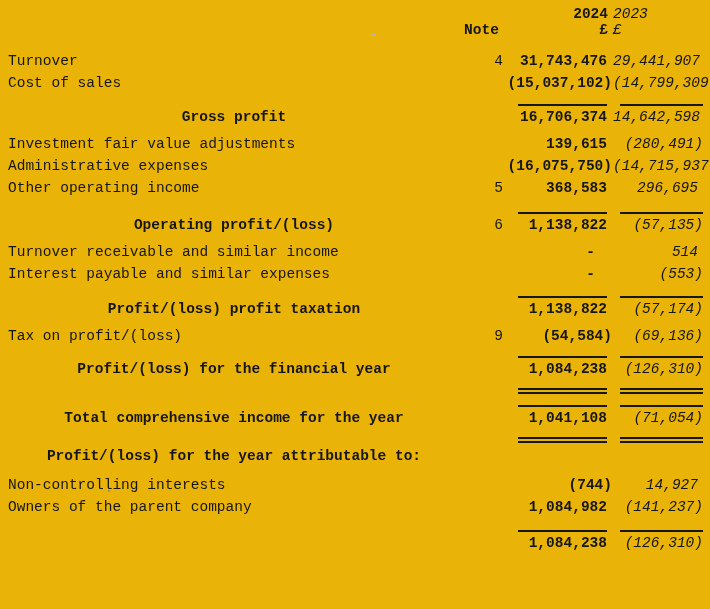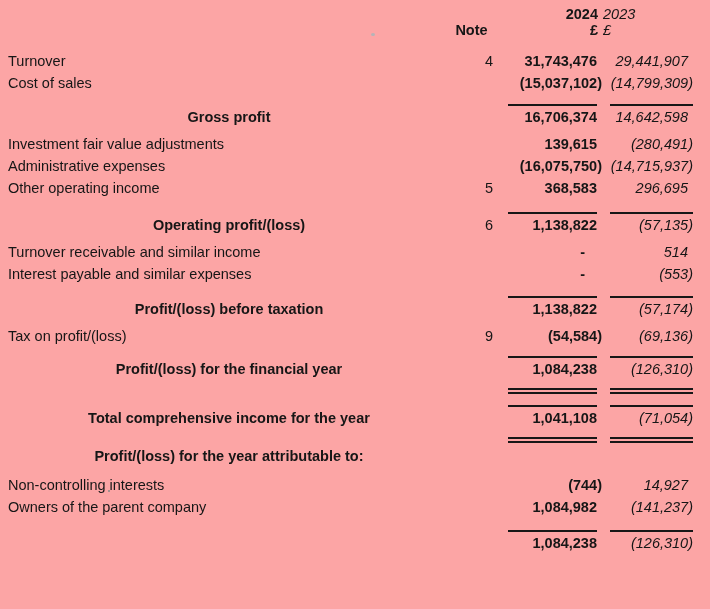--- a/index.html
+++ b/index.html
@@ -4,27 +4,27 @@
 <style>
   html, body {
     margin: 0;
     padding: 0;
     background: #ffffff;
   }
   .page {
     position: relative;
     width: 710px;
     height: 609px;
-    background: #fca5a5;
+    background: #eab308;
     color: #161616;
-    font-family: Liberation Sans, sans-serif;
+    font-family: Liberation Mono, monospace;
     font-size: 14.5px;
     overflow: hidden;
     box-sizing: border-box;
-    padding: 6px 14px 0 8px;
+    padding: 6px 4px 0 8px;
   }
   .row {
     display: grid;
     grid-template-columns: 1fr 45px 108px 93px;
     line-height: 22px;
     align-items: end;
   }
   .hrow { line-height: 16px; }
   .cell { white-space: nowrap; }
   .lbl  { text-align: left; }
@@ -174,21 +174,21 @@
       <div></div>
     <div>
         <div class="srule r24"></div>
       </div>
     <div>
         <div class="srule r23"></div>
       </div>
   </div>
 
   <div class="row">
-    <div class="cell lbl b">Profit/(loss) before taxation</div>
+    <div class="cell lbl b">Profit/(loss) profit taxation</div>
     <div class="cell note"></div>
     <div class="cell amt a24">1,138,822</div>
     <div class="cell amt a23 paren">(57,174)</div>
   </div>
 
   <div class="row mt5">
     <div class="cell lbl">Tax on profit/(loss)</div>
     <div class="cell note">9</div>
     <div class="cell amt a24 paren">(54,584)</div>
     <div class="cell amt a23 paren">(69,136)</div>

